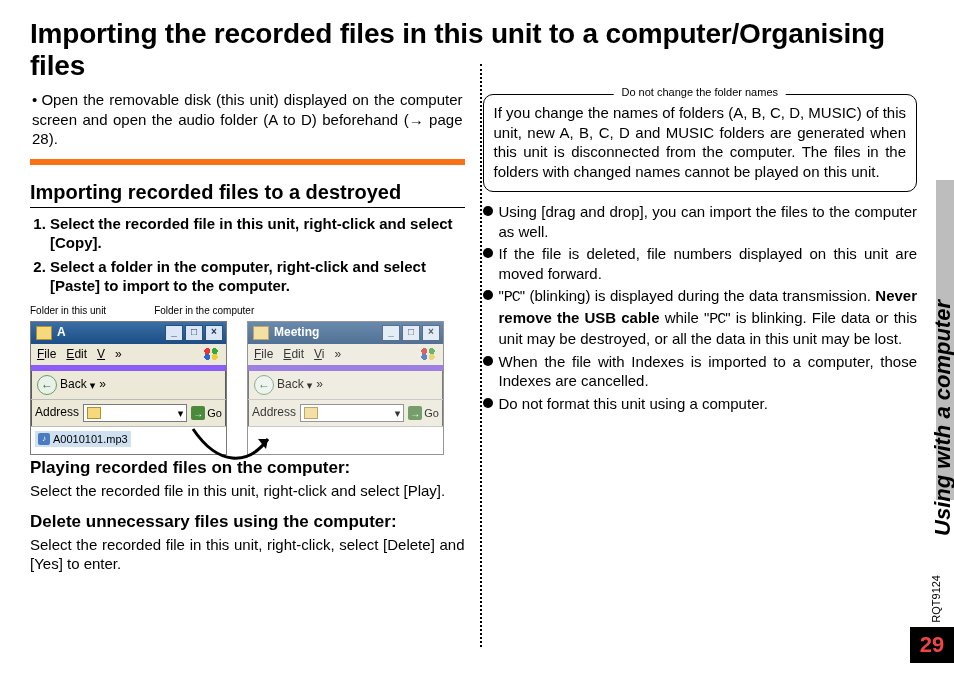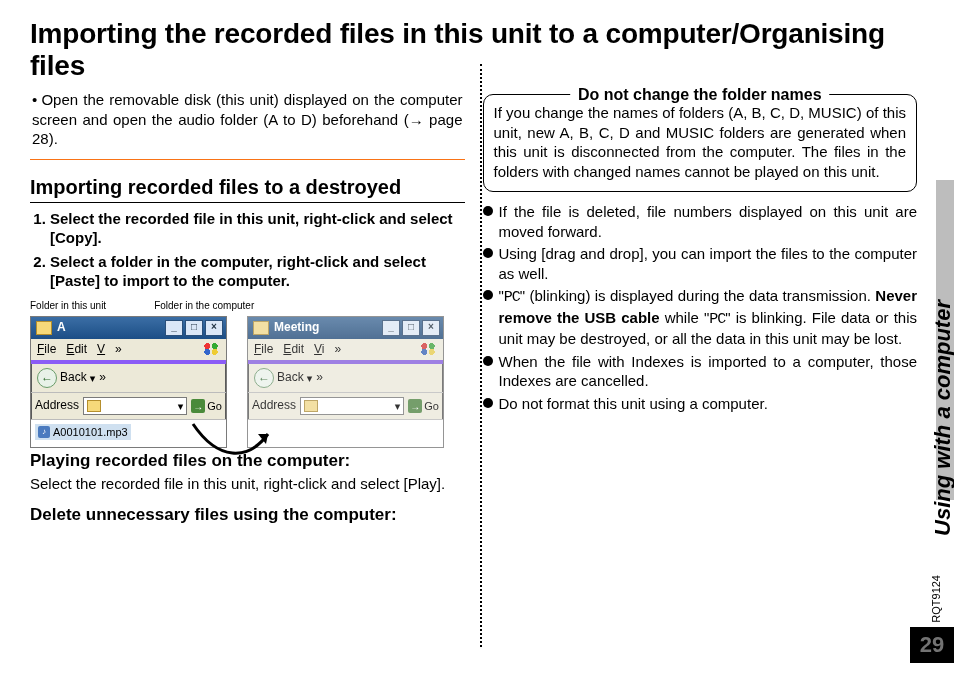--- a/index.html
+++ b/index.html
@@ -27,21 +27,21 @@
     gap: 18px;
   }
   .left, .right {
     flex: 1 1 0;
     font-size: 15px;
     line-height: 1.3;
   }
   .intro {
     margin: 0 0 14px 0;
     padding: 0 2px 10px 2px;
-    border-bottom: 1px solid #f97316;
+    border-bottom: 6px solid #f97316;
   }
   .intro .bullet { display: inline-block; vertical-align: top; }
   .h2 {
     font-size: 20px;
     font-weight: bold;
     margin: 0 0 2px 0;
     border-bottom: 1px solid #000;
     padding-bottom: 2px;
   }
   .h3 {
@@ -87,21 +87,21 @@
     font-weight: bold;
     font-size: 12px;
   }
   .titlebar .foldericon {
     width: 14px; height: 12px; background: #f6d97a; border: 1px solid #b58f2d; margin-right: 5px;
   }
   .titlebar .name { flex: 1; }
   .tbbtns { display: flex; gap: 2px; }
   .tbbtn { width: 16px; height: 14px; background: #dbe7f7; border: 1px solid #2a4f7a; font-size: 10px; line-height: 12px; text-align: center; color: #234; }
   .menubar {
-    display: flex; gap: 10px; padding: 3px 6px; background: #ece9d8; border-bottom: 4px solid #8b5cf6;
+    display: flex; gap: 10px; padding: 3px 6px; background: #ece9d8; border-bottom: 6px solid #8b5cf6;
   }
   .menubar span { text-decoration: underline; text-decoration-color: transparent; }
   .menubar span::first-letter { text-decoration: underline; }
   .menubar .flag { margin-left: auto; width: 18px; height: 14px;
     background:
       radial-gradient(circle at 30% 30%, #e33 0 3px, transparent 3px),
       radial-gradient(circle at 70% 30%, #3a3 0 3px, transparent 3px),
       radial-gradient(circle at 30% 70%, #36c 0 3px, transparent 3px),
       radial-gradient(circle at 70% 70%, #ec3 0 3px, transparent 3px);
   }
@@ -131,22 +131,22 @@
     border-radius: 10px;
     padding: 8px 10px 10px 10px;
     position: relative;
     margin: 4px 0 10px 0;
   }
   .notebox .legend {
     position: absolute;
     top: -10px; left: 50%; transform: translateX(-50%);
     background: #fff;
     padding: 0 8px;
-    font-weight: bold;
-    font-size: 16px;
+    font-weight: normal;
+    font-size: 11px;
     white-space: nowrap;
   }
   .blist { list-style: none; padding: 0; margin: 0; }
   .blist li { position: relative; padding-left: 16px; margin-bottom: 3px; text-align: justify; }
   .blist li::before {
     content: ""; position: absolute; left: 0; top: 4px;
     width: 10px; height: 10px; border-radius: 50%; background: #000;
   }
   .pcicon {
     font-family: "Courier New", monospace; letter-spacing: -1px;
@@ -183,21 +183,21 @@
     right: 24px; top: 575px;
     transform: rotate(-90deg);
     transform-origin: right top;
     font-size: 11px;
     white-space: nowrap;
   }
   .pagenum {
     position: absolute;
     right: 0; bottom: 14px;
     width: 44px; height: 36px;
-    background: #000; color: #737373;
+    background: #000; color: #ef4444;
     font-size: 22px; font-weight: bold;
     display: flex; align-items: center; justify-content: center;
   }
   .drop { font-size: 11px; }
 </style>
 </head>
 <body>
 
 <div class="page">
 
@@ -312,31 +312,32 @@
         <svg class="arrowcurve" viewBox="0 0 90 50">
           <path d="M5 8 C 30 45, 60 45, 80 18" stroke="#000" stroke-width="3" fill="none"></path>
           <path d="M80 18 L70 18 L78 28 Z" fill="#000"></path>
         </svg>
       </div>
 
       <div class="h3">Playing recorded files on the computer:</div>
       <div class="para justify">Select the recorded file in this unit, right-click and select [Play].</div>
 
       <div class="h3">Delete unnecessary files using the computer:</div>
+      <div class="para justify">Select the recorded file in this unit, right-click, select [Delete] and [Yes] to enter.</div>
     </div>
 
     <div class="right">
       <div class="notebox">
         <div class="legend">Do not change the folder names</div>
         <div class="justify">If you change the names of folders (A, B, C, D, MUSIC) of this unit, new A, B, C, D and MUSIC folders are generated when this unit is disconnected from the computer. The files in the folders with changed names cannot be played on this unit.</div>
       </div>
 
       <ul class="blist">
+        <li>Using [drag and drop], you can import the files to the computer as well.</li>
         <li>If the file is deleted, file numbers displayed on this unit are moved forward.</li>
-        <li>Using [drag and drop], you can import the files to the computer as well.</li>
         <li>
           <span>"</span><span class="pcicon">PC</span><span>" (blinking) is displayed during the data transmission. </span><b>Never remove the USB cable</b><span> while "</span><span class="pcicon">PC</span><span>" is blinking. File data or this unit may be destroyed, or all the data in this unit may be lost.</span>
         </li>
         <li>When the file with Indexes is imported to a computer, those Indexes are cancelled.</li>
         <li>Do not format this unit using a computer.</li>
       </ul>
     </div>
   </div>
 
   <div class="sidetab-gray"></div>

